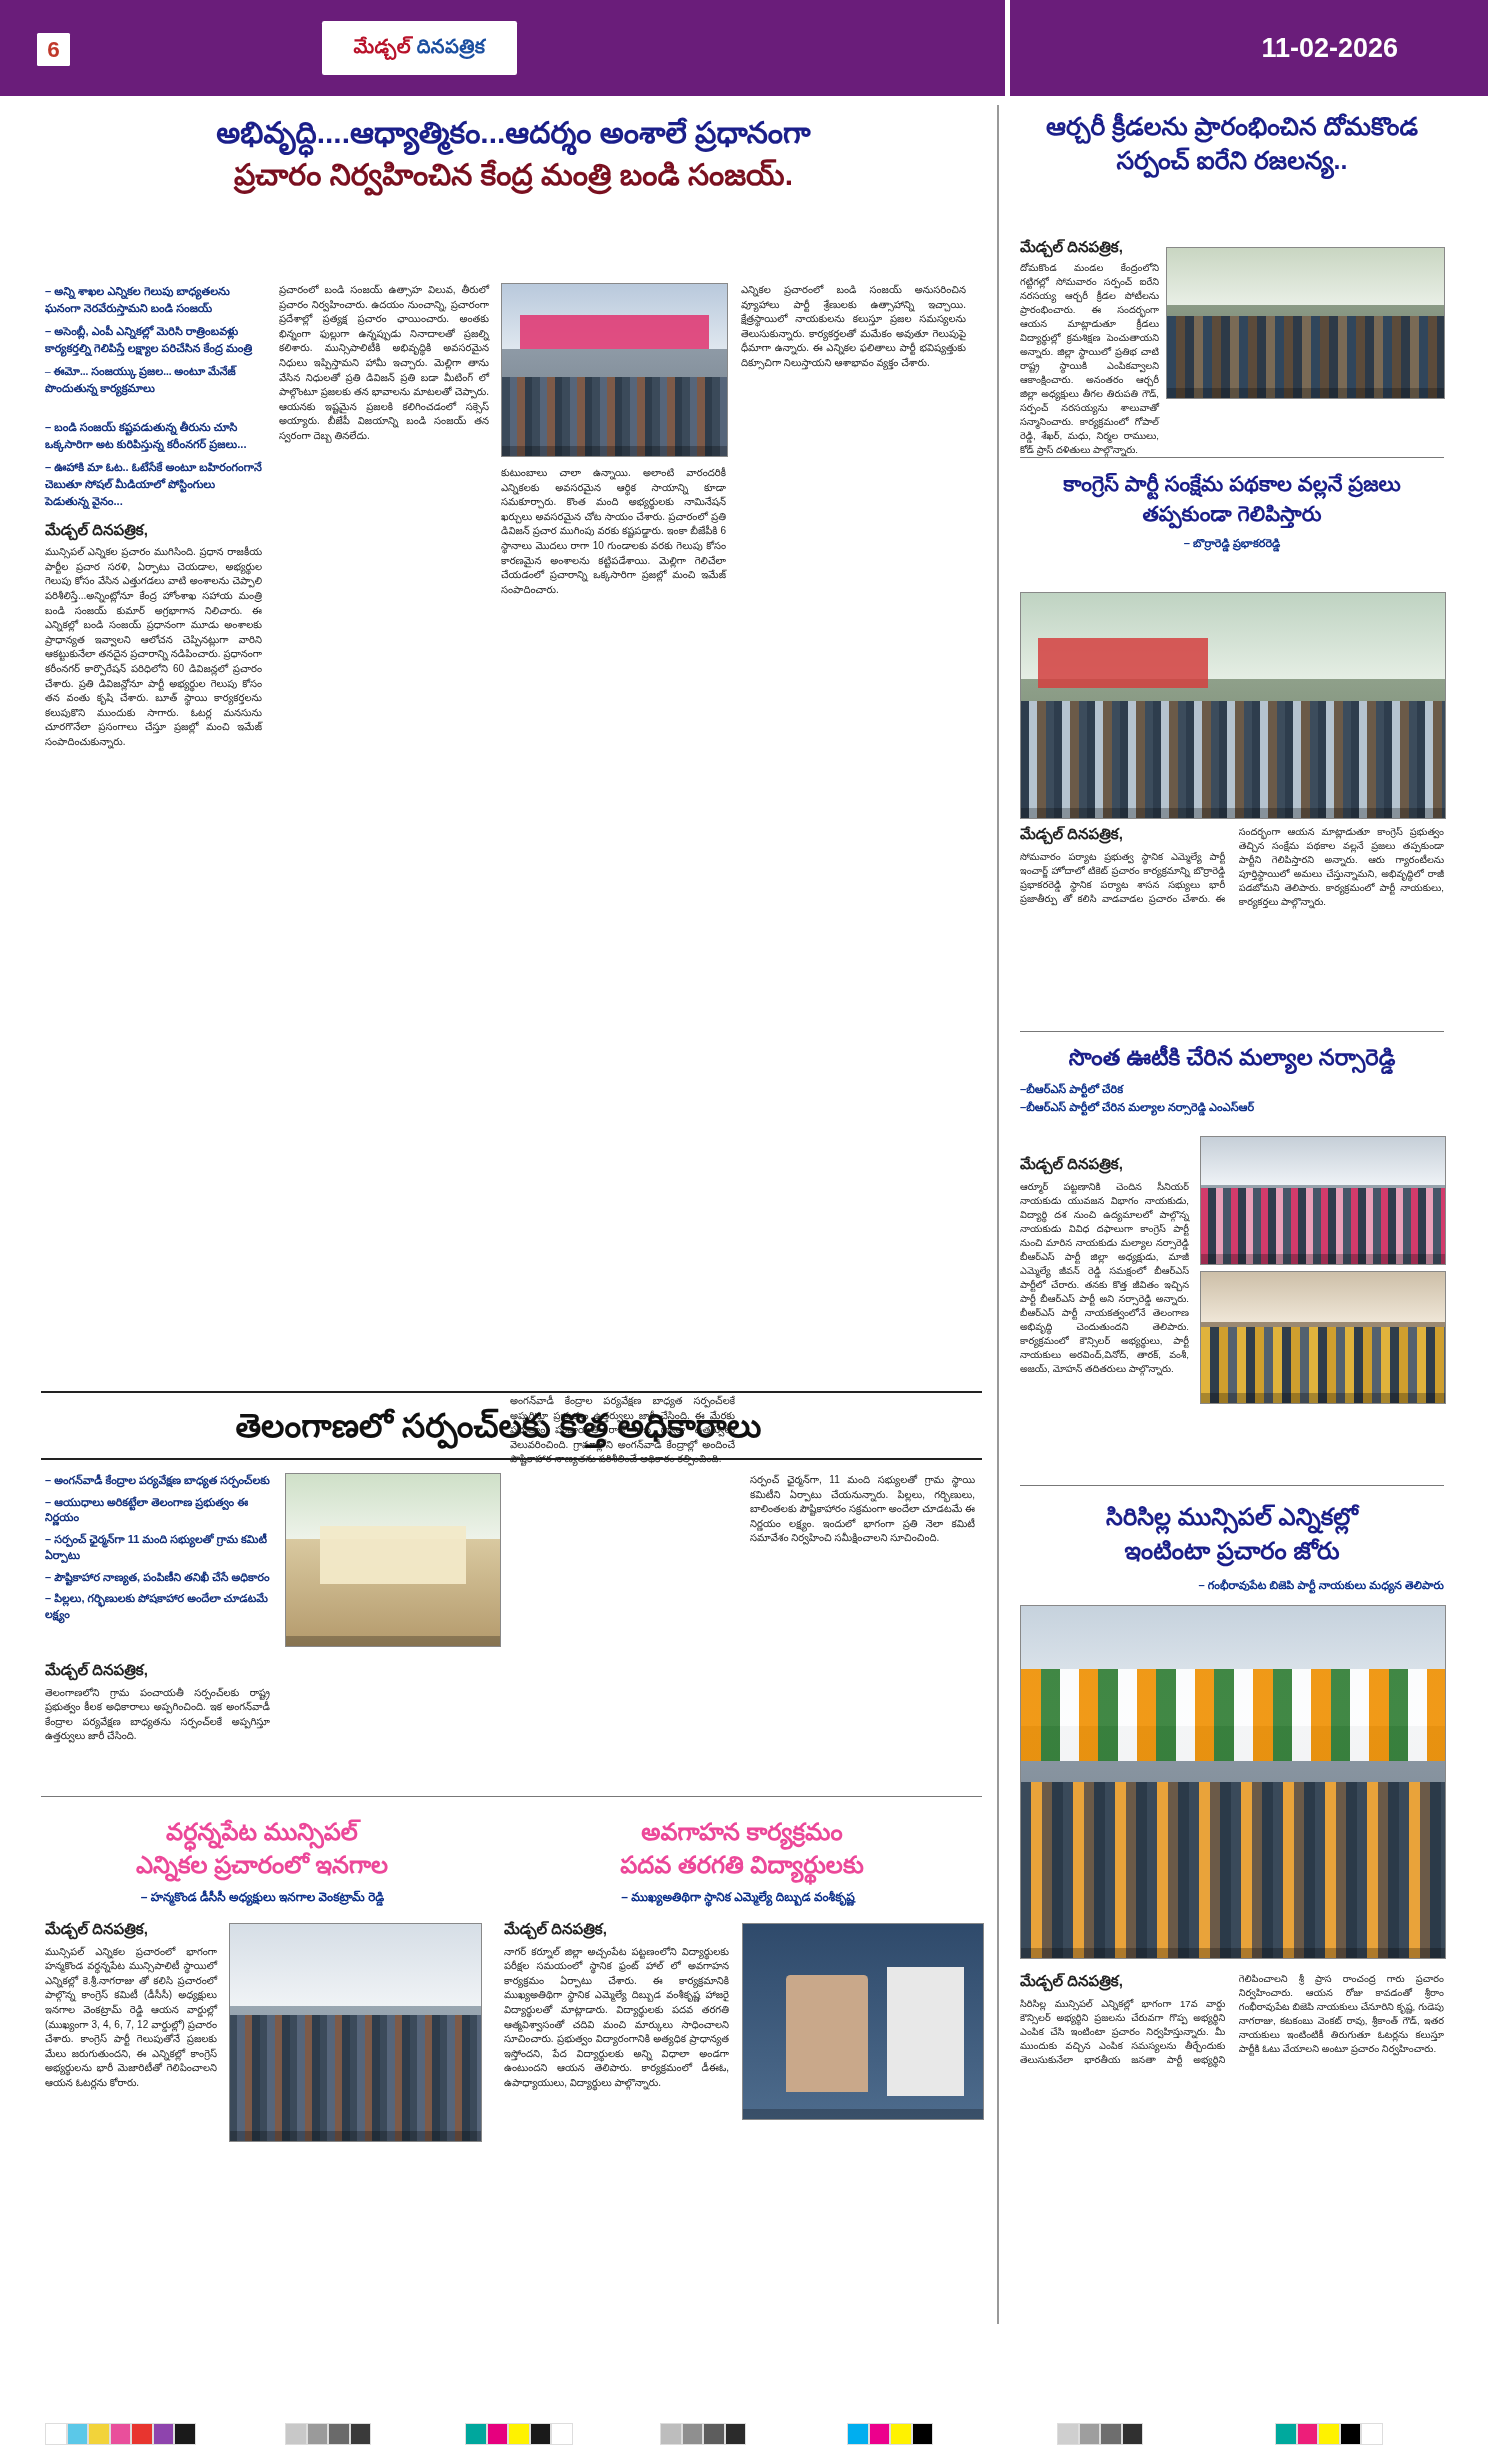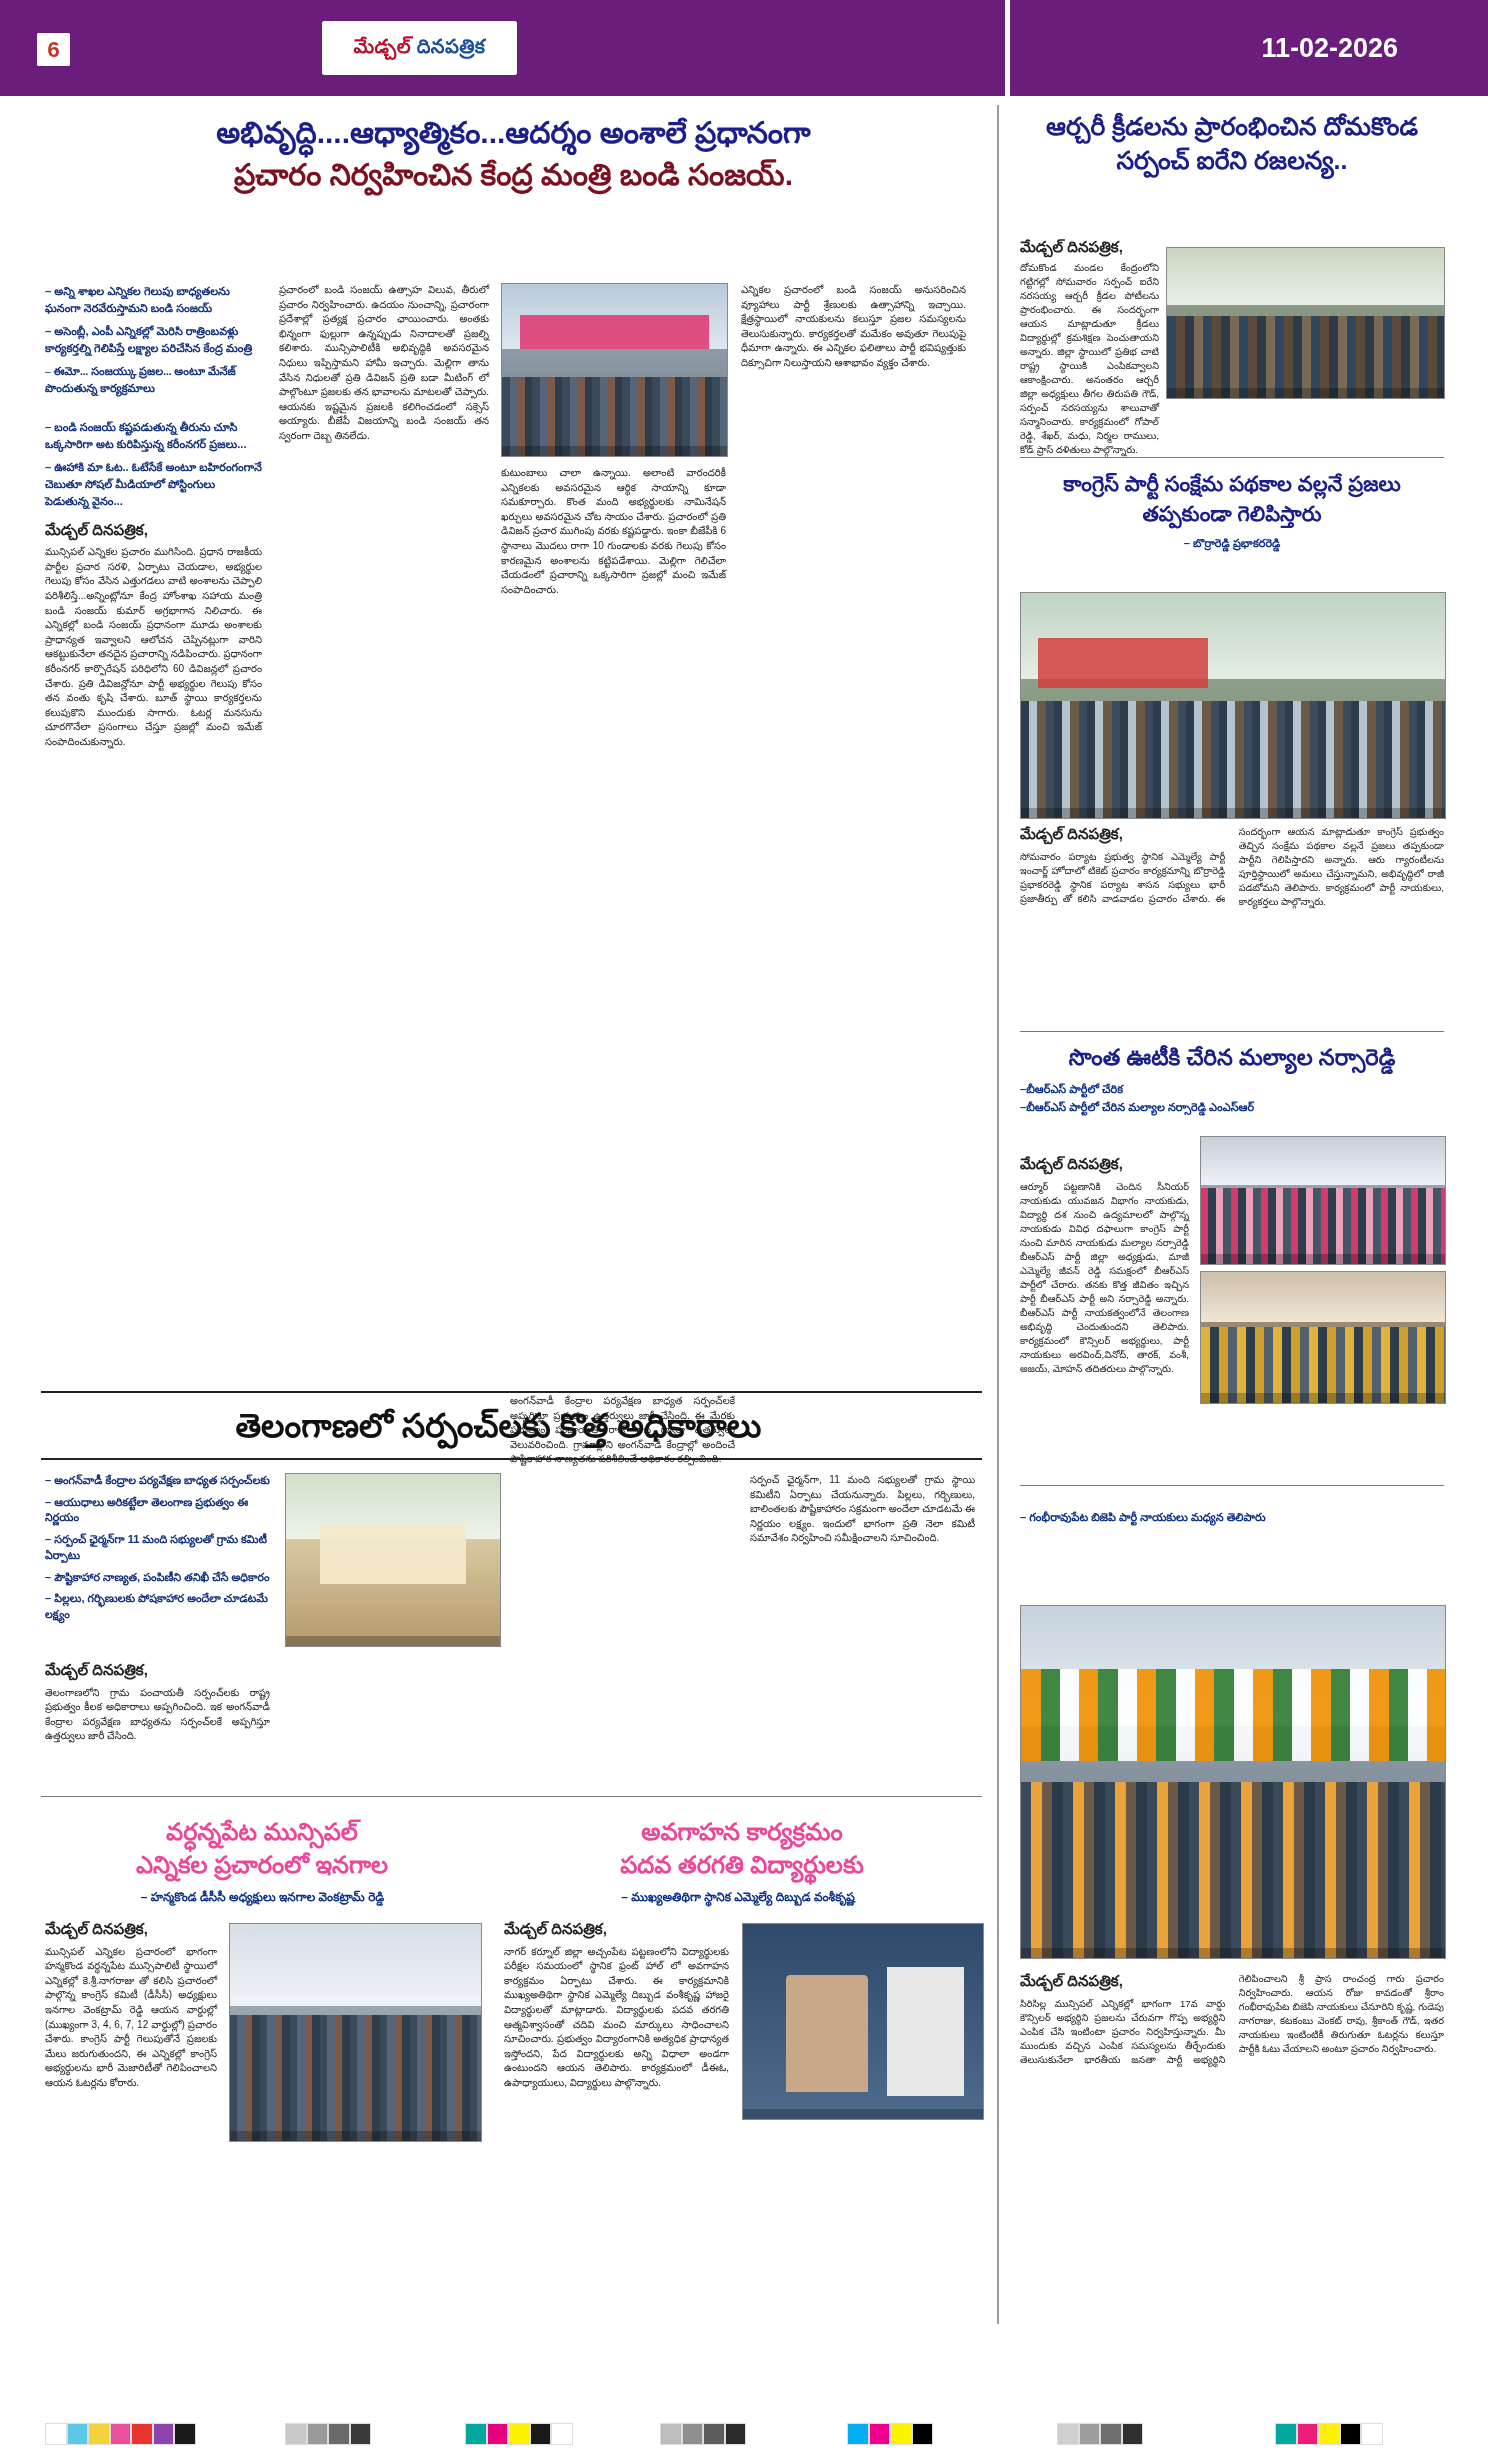--- a/index.html
+++ b/index.html
@@ -222,21 +222,25 @@
     <div class="cap"></div>
   </div>
   <div class="colbox" style="left:1020px;top:1155px;width:169px;">
     <div class="byline">మేడ్చల్ దినపత్రిక,</div>
     <div class="col-text" style="font-size:9.7px;line-height:14px;">ఆర్మూర్ పట్టణానికి చెందిన సీనియర్ నాయకుడు యువజన విభాగం నాయకుడు, విద్యార్థి దశ నుంచి ఉద్యమాలలో పాల్గొన్న నాయకుడు వివిధ దఫాలుగా కాంగ్రెస్ పార్టీ నుంచి మారిన నాయకుడు మల్యాల నర్సారెడ్డి బీఆర్ఎస్ పార్టీ జిల్లా అధ్యక్షుడు, మాజీ ఎమ్మెల్యే జీవన్ రెడ్డి సమక్షంలో బీఆర్ఎస్ పార్టీలో చేరారు. తనకు కొత్త జీవితం ఇచ్చిన పార్టీ బీఆర్ఎస్ పార్టీ అని నర్సారెడ్డి అన్నారు. బీఆర్ఎస్ పార్టీ నాయకత్వంలోనే తెలంగాణ అభివృద్ధి చెందుతుందని తెలిపారు. కార్యక్రమంలో కౌన్సిలర్ అభ్యర్థులు, పార్టీ నాయకులు అరవింద్,వినోద్, తారక్, వంశీ, అజయ్, మోహన్ తదితరులు పాల్గొన్నారు.</div>
   </div>
 
   <div class="thinrule" style="left:1020px;top:1485px;width:424px;"></div>
 
   <div class="rcol" style="top:1500px;">
-    <div style="text-align:left;font-size:11.2px;font-weight:bold;color:#0b2f8a;margin-top:10.5px;">– గంభీరావుపేట బిజెపి పార్టీ నాయకులు మధ్యన తెలిపారు</div>
+    <div style="text-align:center;font-size:24px;line-height:34px;font-weight:bold;color:#1b1f8a;">
+      <div>సిరిసిల్ల మున్సిపల్ ఎన్నికల్లో</div>
+      <div>ఇంటింటా ప్రచారం జోరు</div>
+    </div>
+    <div style="text-align:right;font-size:11.2px;font-weight:bold;color:#0b2f8a;margin-top:10.5px;">– గంభీరావుపేట బిజెపి పార్టీ నాయకులు మధ్యన తెలిపారు</div>
   </div>
   <div class="photo" style="left:1020px;top:1605px;width:424px;height:352px;">
     <div class="sky" style="background:linear-gradient(#c6d2dd,#e9eef3);height:34%;"></div>
     <div class="ground" style="background:linear-gradient(#8e9aa6,#6b7884);height:66%;"></div>
     <div style="position:absolute;left:0;top:18%;width:100%;height:26%;
         background:repeating-linear-gradient(90deg,#f29100 0 19.5px,#2f7d32 19.5px 39px,#ffffff 39px 58px);opacity:.9;"></div>
     <div class="crowd" style="height:50%;background:repeating-linear-gradient(90deg,#3a4a5a 0 10.5px,#e9a33a 10.5px 21px,#6b5a48 21px 31.5px,#2b3a49 31.5px 42px);"></div>
     <div class="cap"></div>
   </div>
   <div class="colbox" style="left:1020px;top:1972px;width:424px;column-count:2;column-gap:13.5px;">

